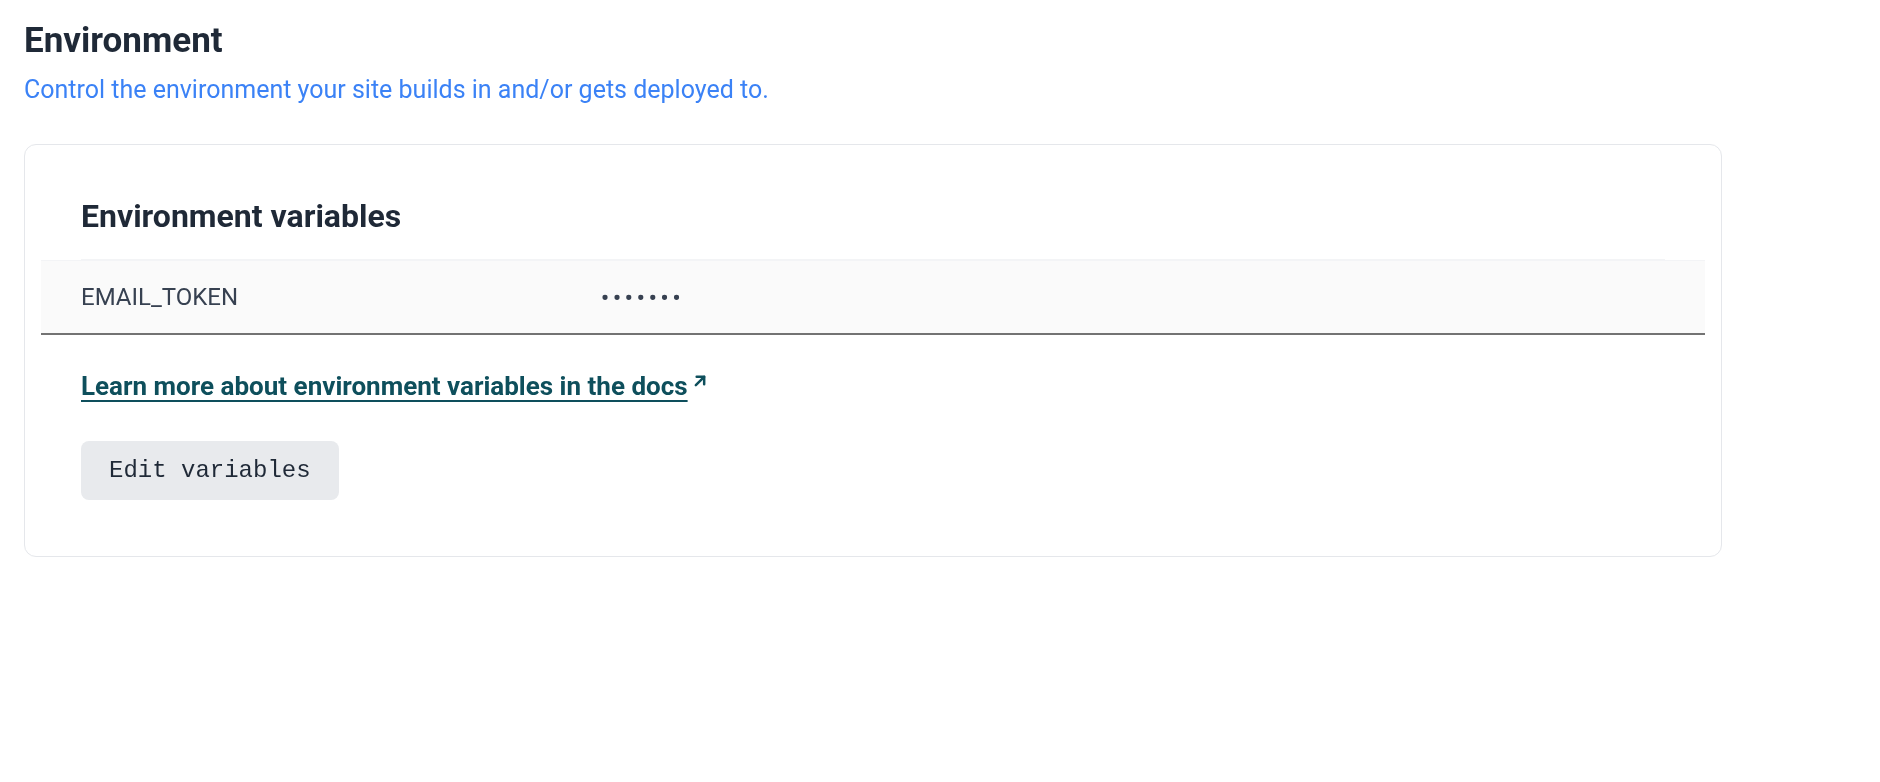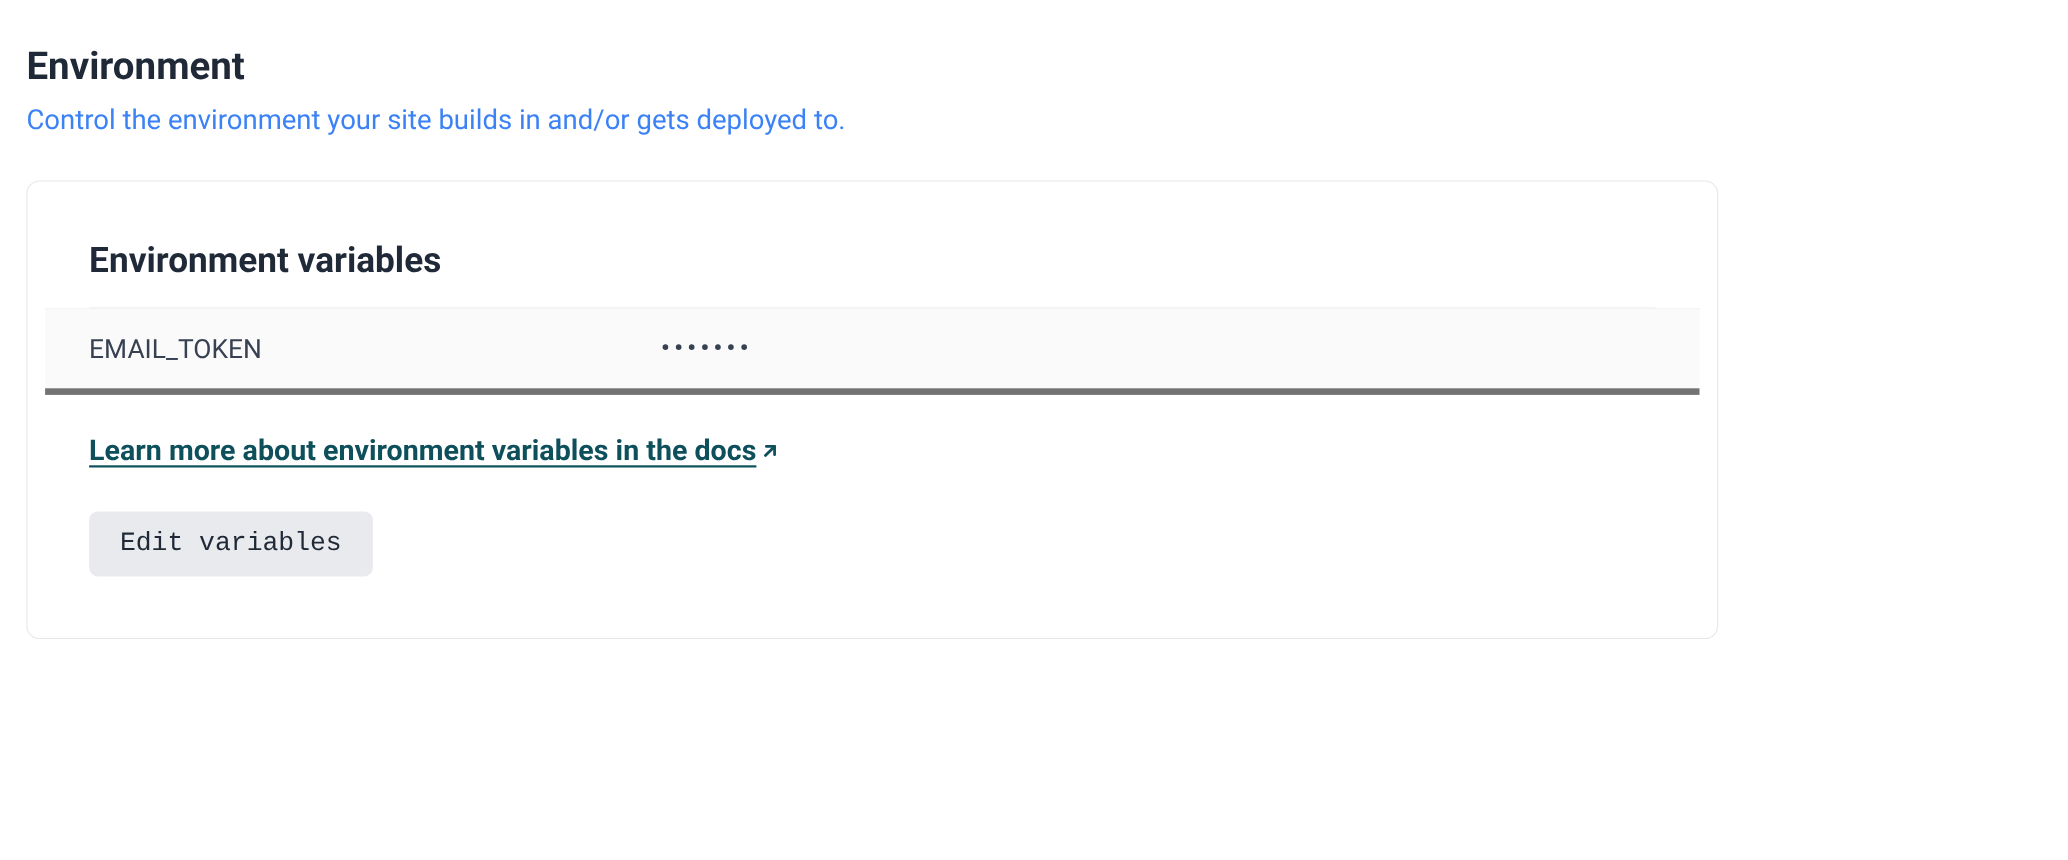--- a/index.html
+++ b/index.html
@@ -12,32 +12,31 @@
       background: #ffffff;
       padding: 20px 24px;
       color: #1f2937;
       width: 1880px;
     }
     .page-title {
       font-size: 35px;
       font-weight: 700;
       color: #1f2937;
       margin-bottom: 14px;
-      margin-top: 20px;
     }
     .page-subtitle {
       font-size: 25px;
       color: #3b82f6;
       margin-bottom: 40px;
     }
     .card {
       border: 1px solid #e5e7eb;
       border-radius: 12px;
       padding: 16px;
-      width: 1538px;
+      width: 1698px;
       overflow: hidden;
       margin-top: 16px;
     }
     .card-header {
       padding: 36px 40px 24px 40px;
     }
     .card-title {
       font-size: 32px;
       font-weight: 700;
       color: #1f2937;
@@ -51,38 +50,38 @@
       padding: 36px 40px 30px 40px;
       font-size: 25px;
       color: #6b7280;
     }
     .var-row {
       display: flex;
       align-items: center;
       padding: 22px 40px;
       background: #fafafa;
       border-top: 1px solid #f3f4f6;
-      border-bottom: 6px solid #737373;
+      border-bottom: 2px solid #737373;
     }
     .var-name {
       font-size: 24px;
       color: #374151;
       width: 520px;
       flex-shrink: 0;
     }
     .var-value {
       font-size: 22px;
       color: #374151;
       letter-spacing: 4px;
       font-weight: 700;
     }
     .link-row {
       padding: 36px 40px 10px 40px;
       display: flex;
-      align-items: center;
+      align-items: flex-start;
       gap: 2px;
     }
     .docs-link {
       font-size: 26px;
       color: #0e4f5c;
       font-weight: 700;
       text-decoration: underline;
       text-underline-offset: 5px;
       text-decoration-thickness: 2px;
       cursor: pointer;

